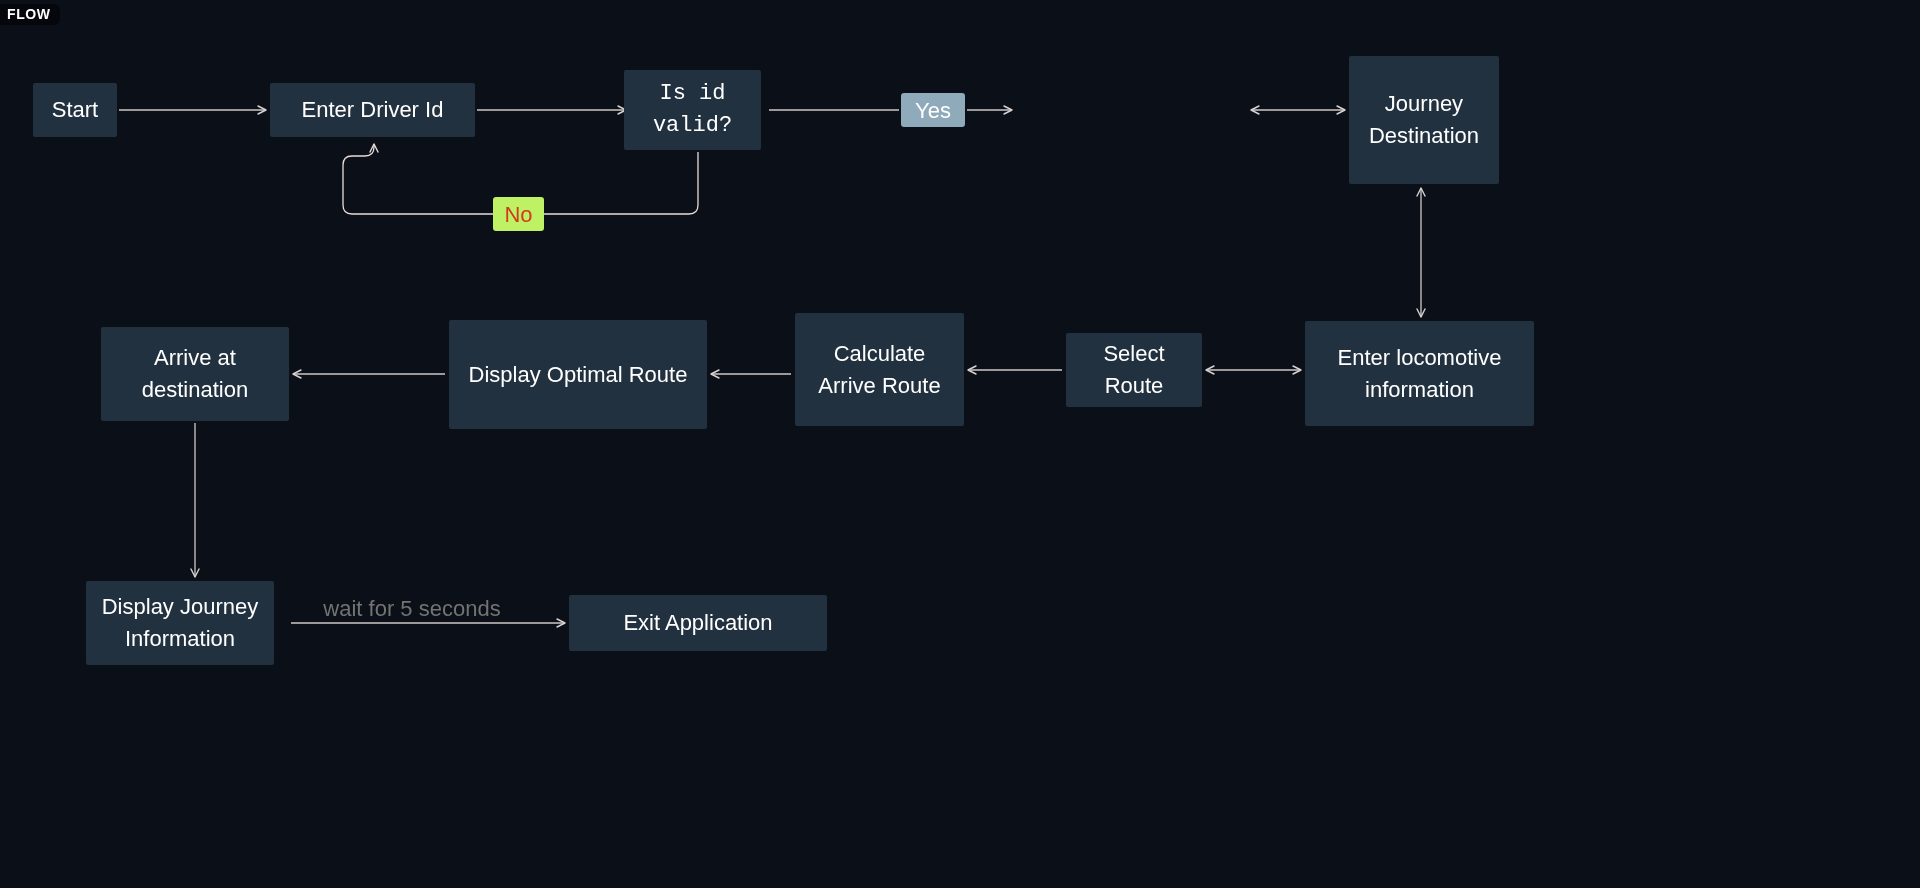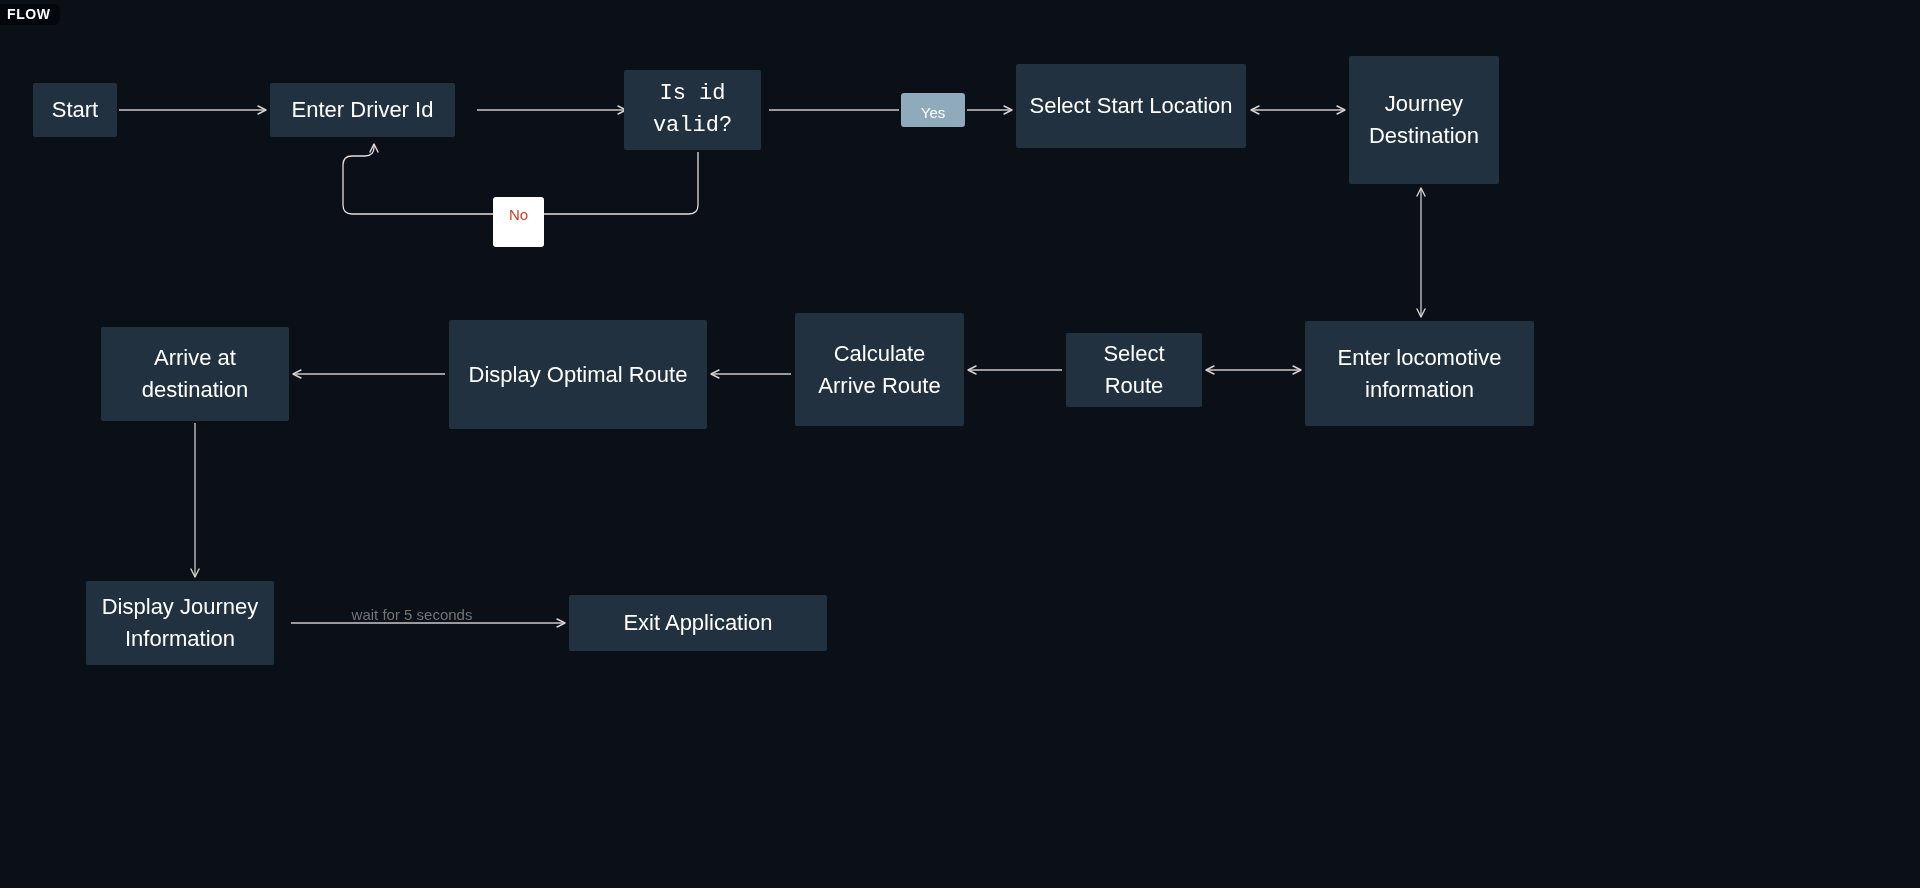--- a/index.html
+++ b/index.html
@@ -62,36 +62,36 @@
     border-radius: 2px;
     font-family: "Liberation Sans", sans-serif;
     white-space: pre-line;
   }
 
   
   .edge-label {
     position: absolute;
     box-sizing: border-box;
     display: flex;
-    align-items: flex-end;
+    align-items: flex-start;
     justify-content: center;
-    font-size: 15px;
+    font-size: 22px;
     border-radius: 3px;
     line-height: 1;
     font-family: "Liberation Sans", sans-serif;
   }
   .edge-label.yes {
     background: #8fabbb;
     color: #ffffff;
     padding: 7px 14px;
   }
   .edge-label.no {
-    background: #ffffff;
+    background: #bef264;
     color: #d23b1d;
-    padding: 25px 14px;
+    padding: 7px 14px;
   }
   .edge-label.plain {
     background: transparent;
     color: #737373;
     padding: 0;
   }
 </style>
 </head>
 <body>
 
@@ -139,31 +139,28 @@
       <line x1="291" y1="623" x2="565" y2="623" marker-end="url(#arrowEnd)"></line>
 
       <path stroke="#e9dcd9" d="M698,152 L698,205 Q698,214 689,214 L352,214 Q343,214 343,205 L343,165 Q343,156 352,156 L365,156 Q374,156 374,147 L374,144" marker-end="url(#arrowEndPink)"></path>
     </g>
   </svg>
 
   <div class="node" style="left:33px; top:83px; width:84px; height:54px;">
     <span>Start</span>
   </div>
 
-  <div class="node" style="left:270px; top:83px; width:185px; height:54px;">
+  <div class="node" style="left:270px; top:83px; width:205px; height:54px;">
     <span>Enter Driver Id</span>
   </div>
 
   <div class="node" style="left:624px; top:70px; width:137px; height:80px;font-family:Liberation Mono, monospace;">
     <span>Is id valid?</span>
   </div>
 
-  <div class="node" style="left:1016px; top:64px; width:230px; height:84px;">
-    <span>Select Start Location</span>
-  </div>
 
   <div class="node" style="left:1349px; top:56px; width:150px; height:128px;">
     <span>Journey
 Destination</span>
   </div>
 
   <div class="node" style="left:1305px; top:321px; width:229px; height:105px;">
     <span>Enter locomotive
 information</span>
   </div>

